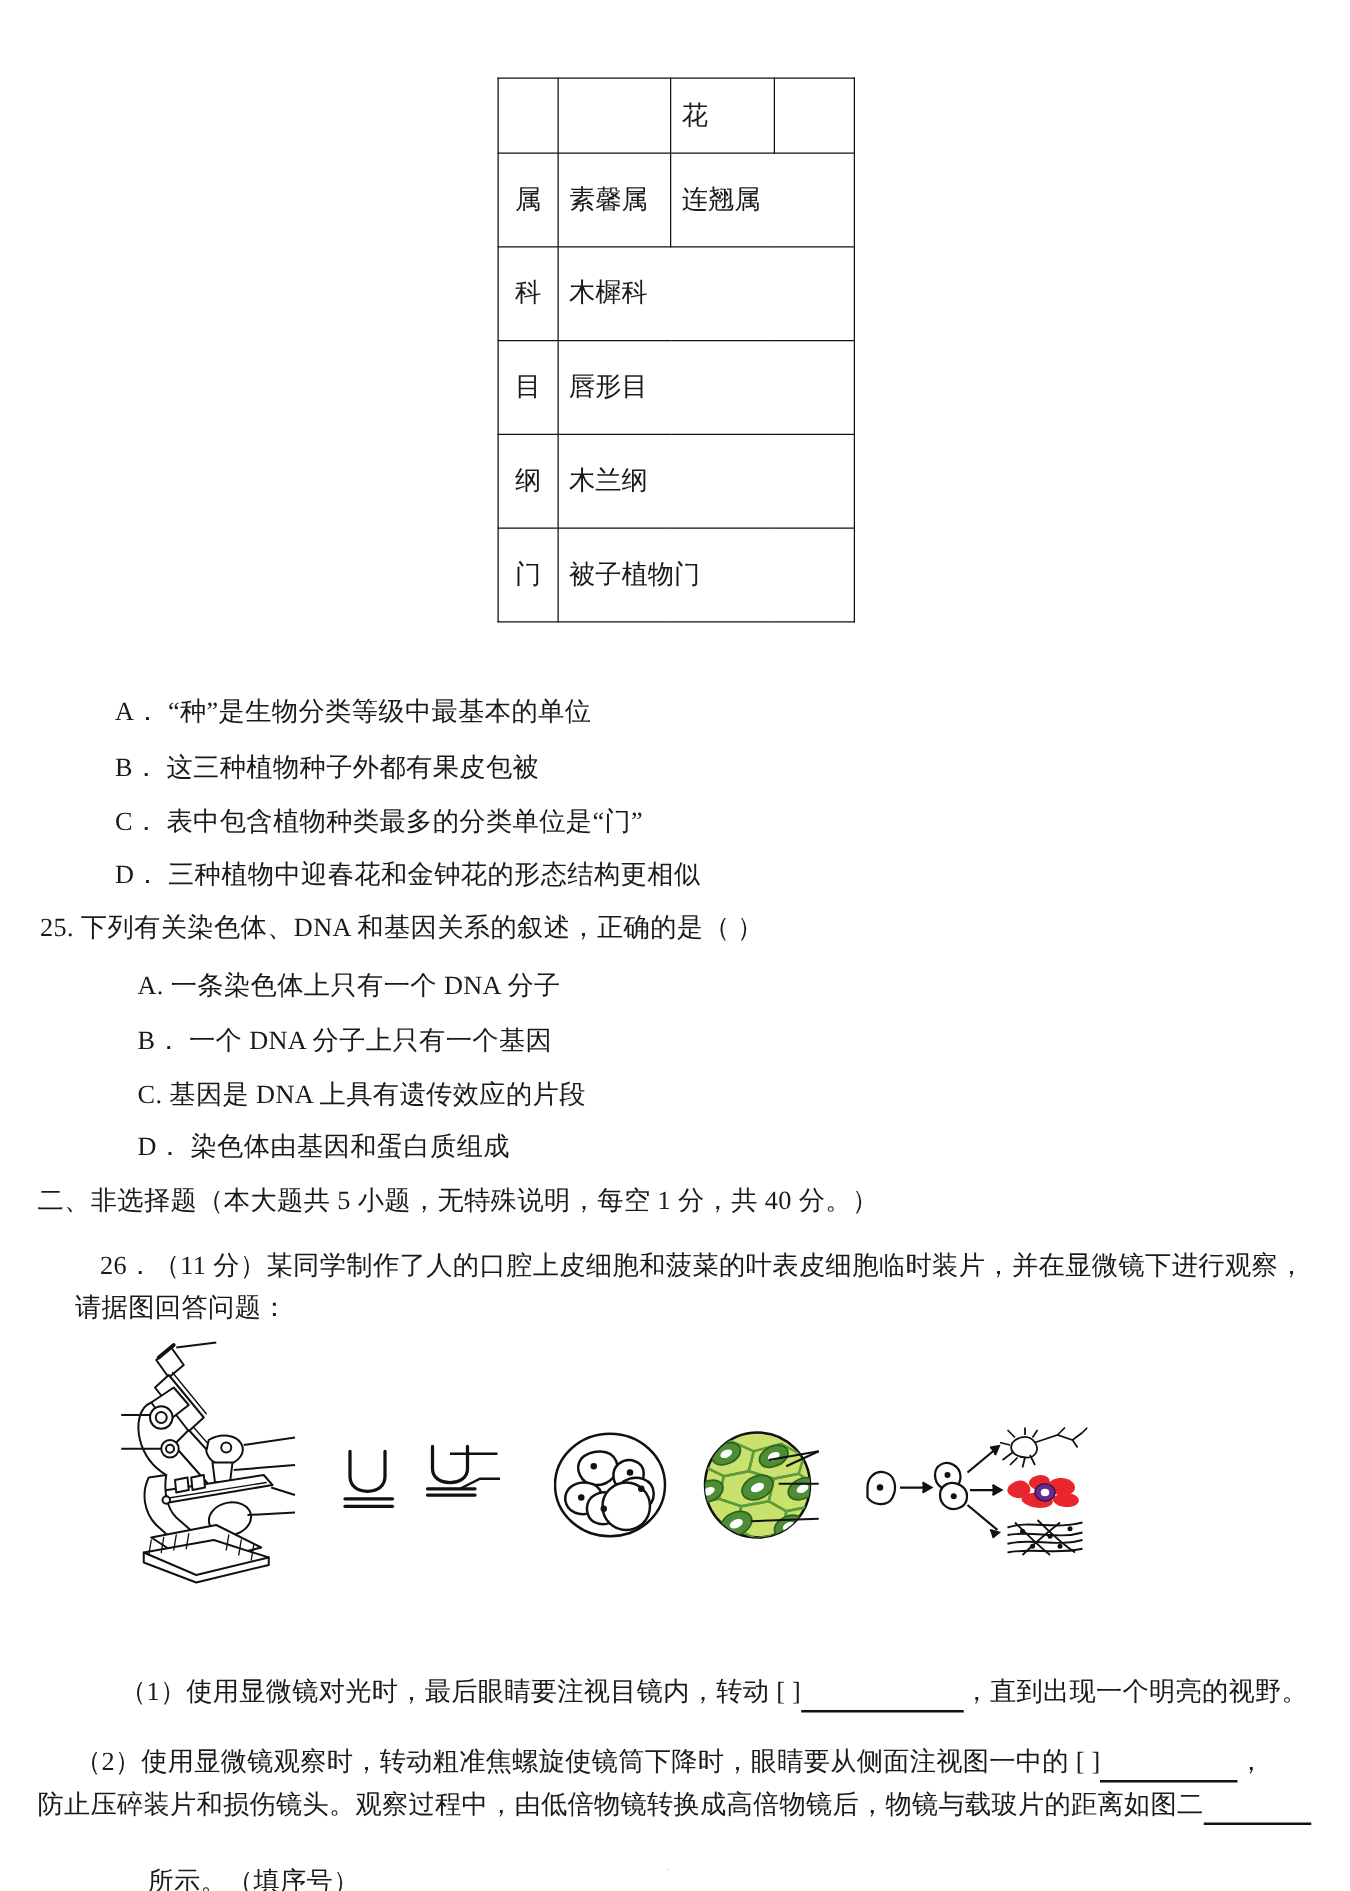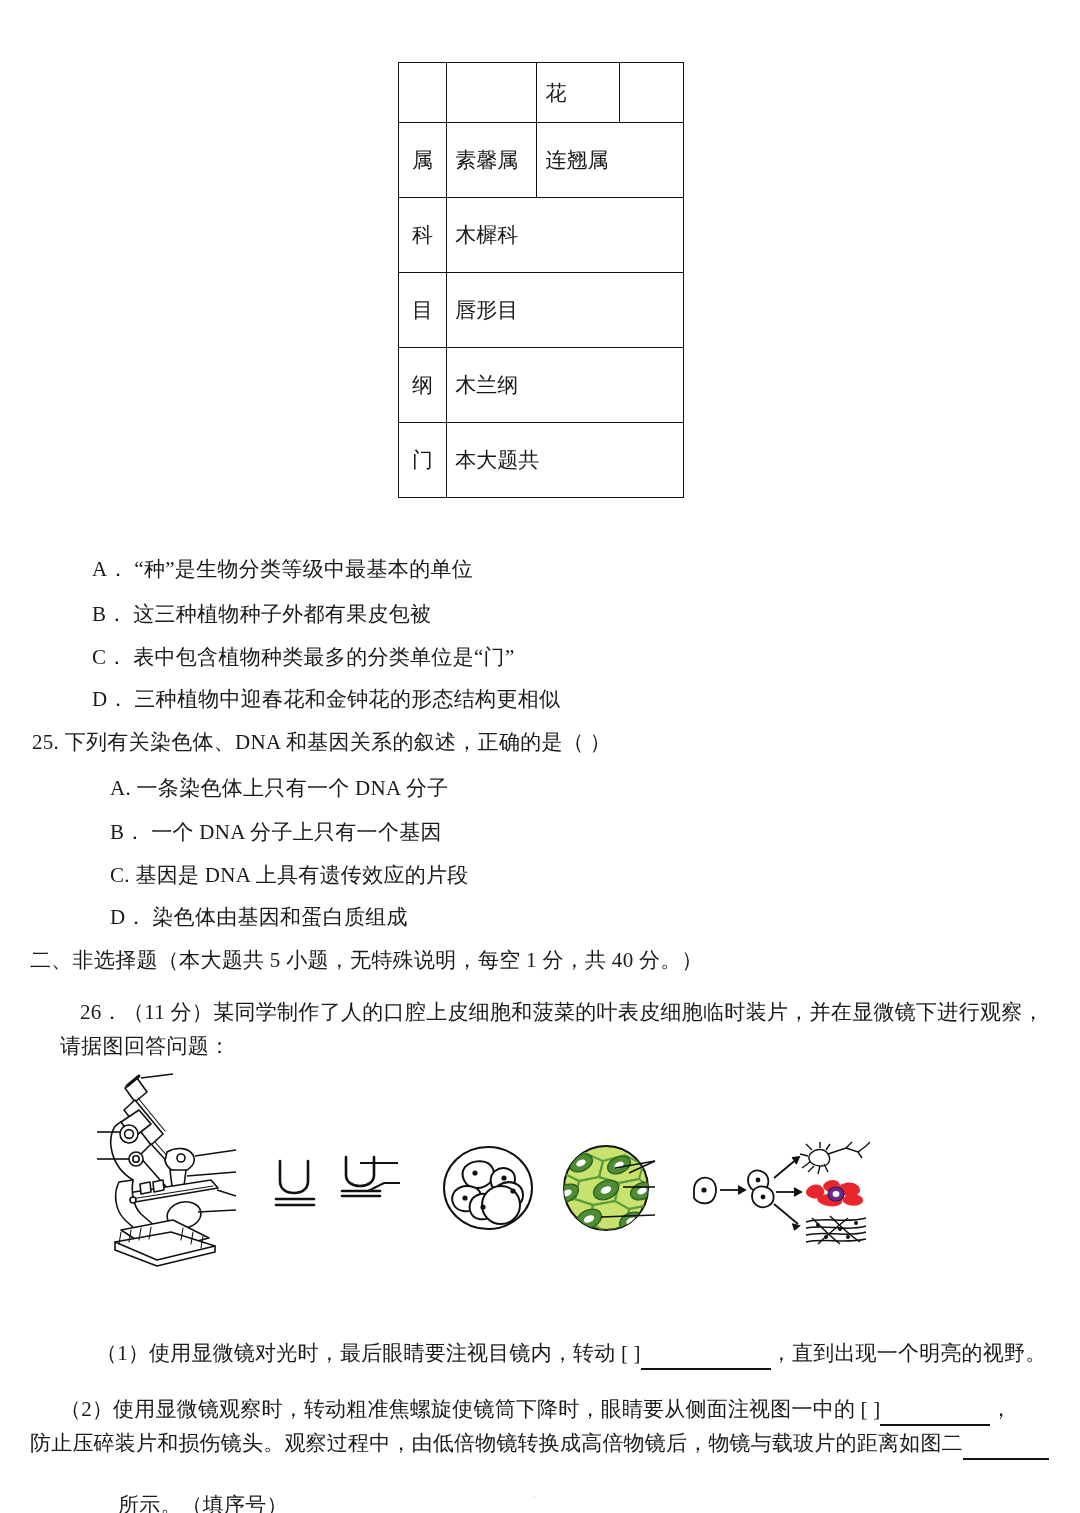--- a/index.html
+++ b/index.html
@@ -110,21 +110,21 @@
       <tr>
         <td class="col-a">目</td>
         <td colspan="3">唇形目</td>
       </tr>
       <tr>
         <td class="col-a">纲</td>
         <td colspan="3">木兰纲</td>
       </tr>
       <tr>
         <td class="col-a">门</td>
-        <td colspan="3">本大题共</td>
+        <td colspan="3">被子植物门</td>
       </tr>
     </tbody>
   </table>
 
   <div class="t opt" style="left:92px; top:534px;">A．  “种”是生物分类等级中最基本的单位</div>
   <div class="t opt" style="left:92px; top:579px;">B．  这三种植物种子外都有果皮包被</div>
   <div class="t opt" style="left:92px; top:622px;">C．  表中包含植物种类最多的分类单位是“门”</div>
   <div class="t opt" style="left:92px; top:664px;">D．  三种植物中迎春花和金钟花的形态结构更相似</div>
 
   <div class="t q-num" style="left:32px; top:707px;">25. 下列有关染色体、DNA 和基因关系的叙述，正确的是（ ）</div>

